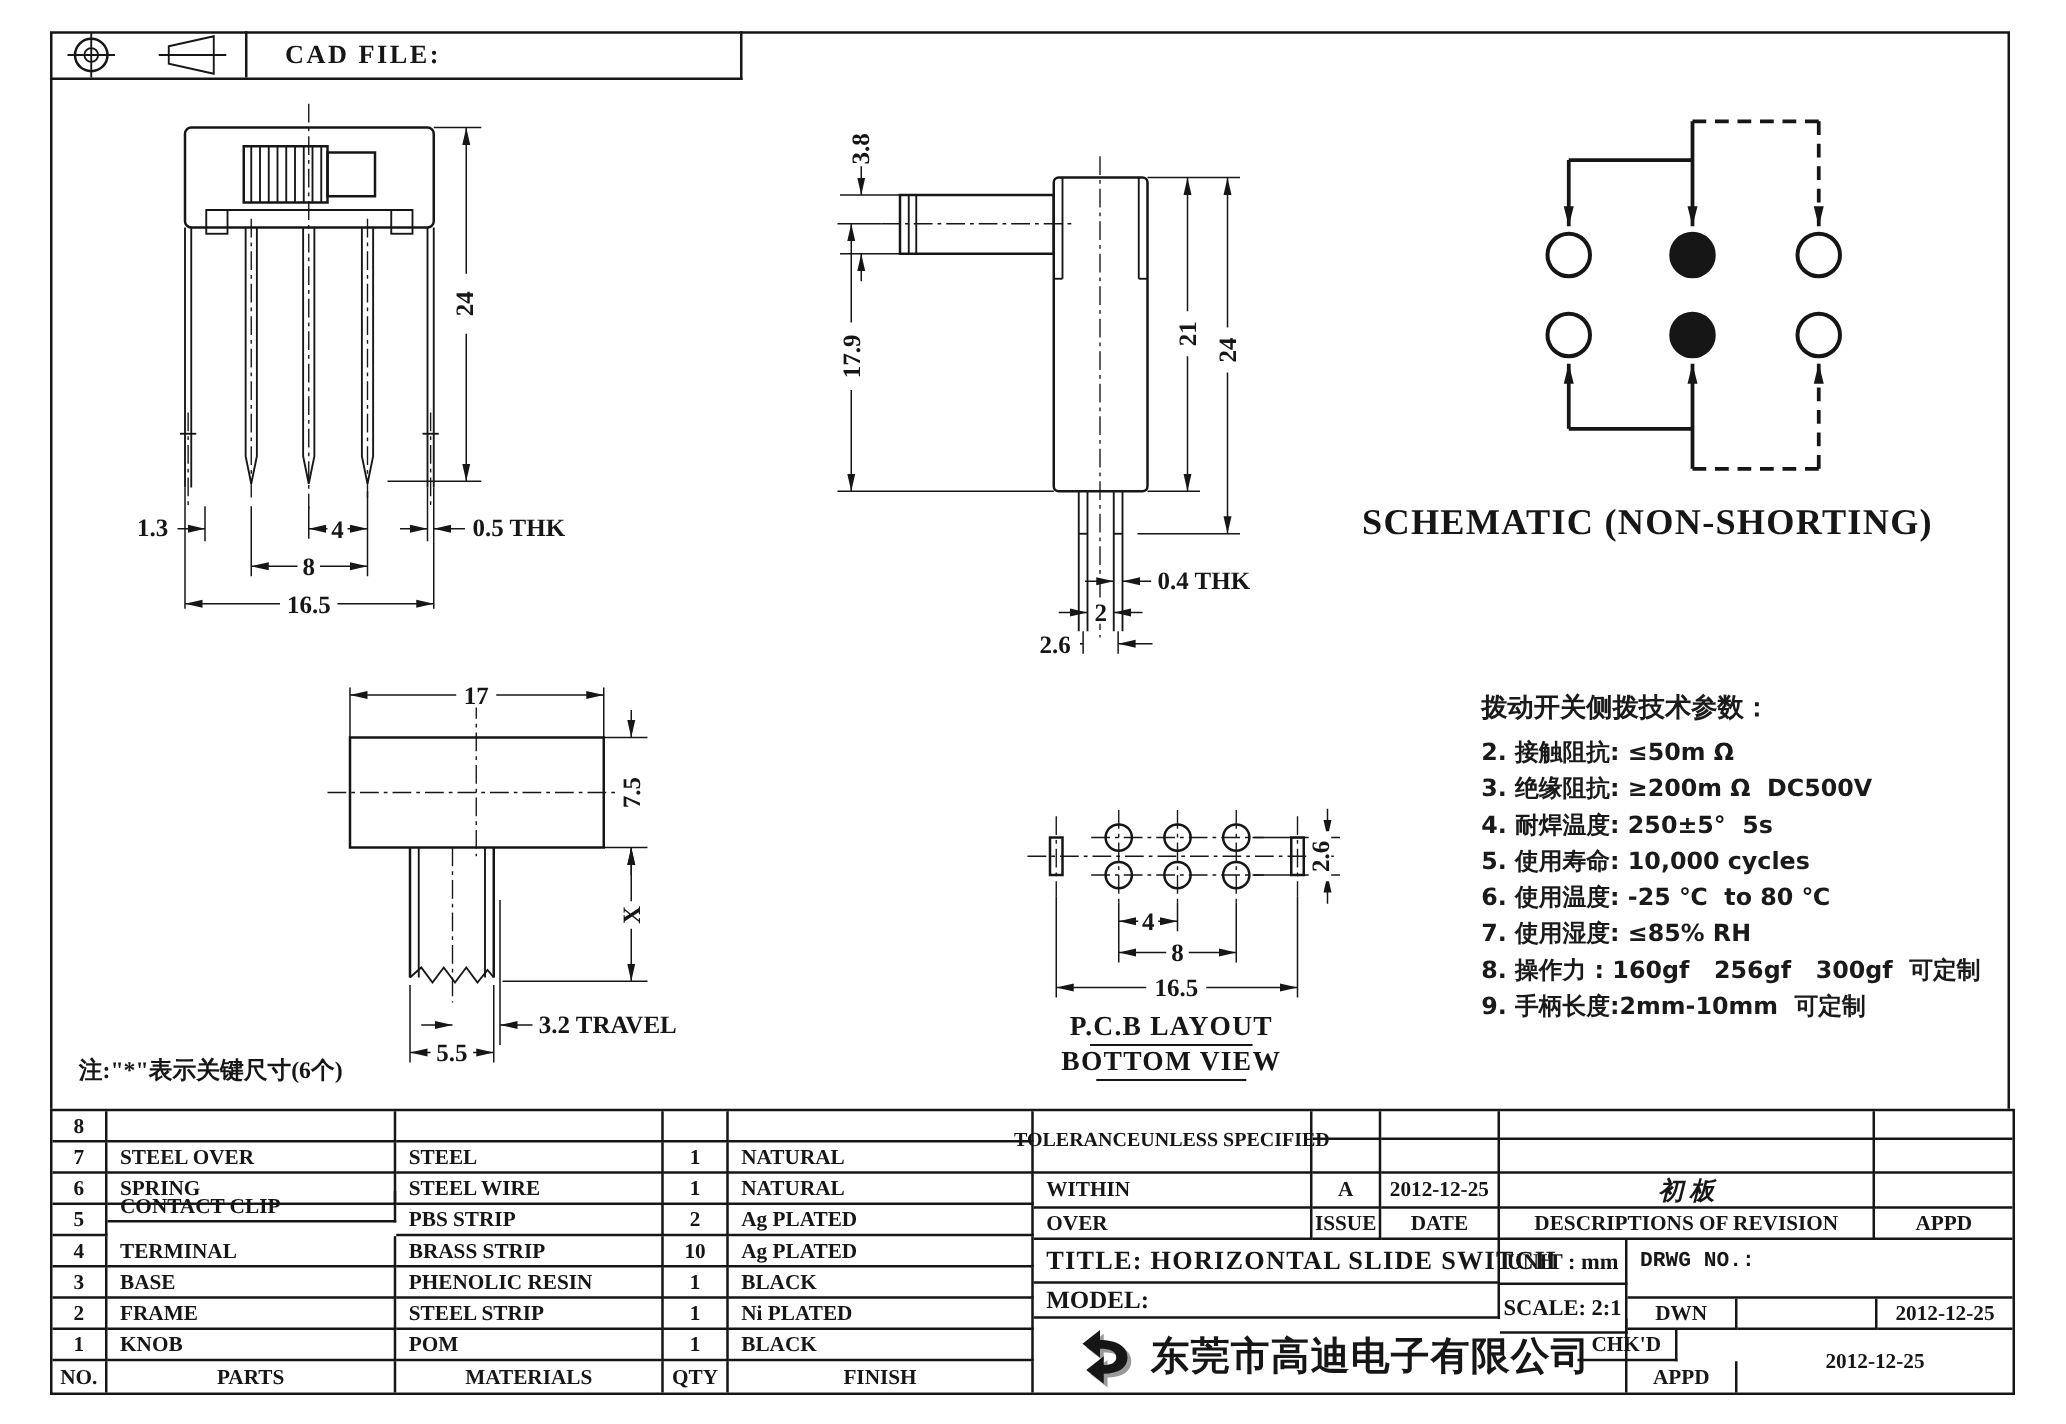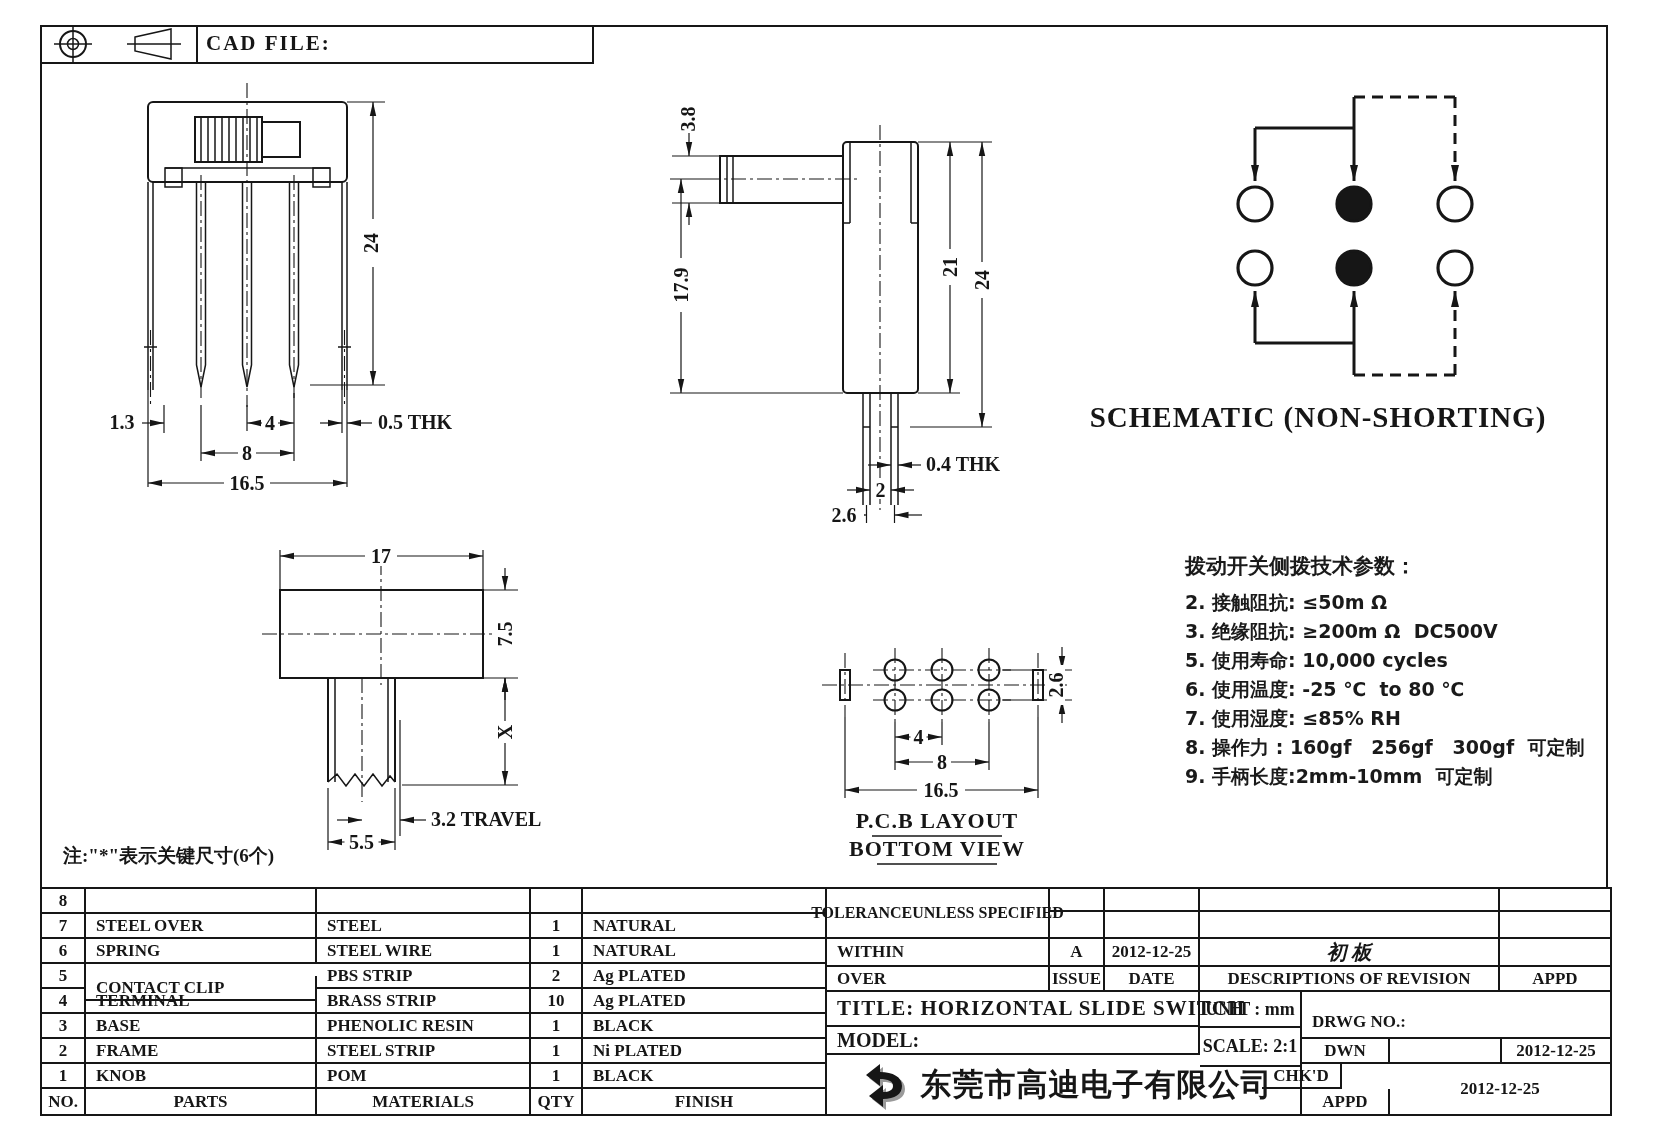--- a/index.html
+++ b/index.html
@@ -2,21 +2,21 @@
 <html><head>
 <meta charset="utf-8">
 <style>
   html,body{margin:0;padding:0;background:#fff;}
   .sheet{position:relative;width:1653px;height:1139px;background:#fff;overflow:hidden;
          font-family:"Liberation Serif",serif;color:#161616;}
   .frame{position:absolute;left:40px;top:25px;width:1568px;height:1087px;border:2px solid #161616;box-sizing:border-box;}
   
   .cadbox{position:absolute;left:40px;top:25px;width:554px;height:39px;border-right:2px solid #161616;border-bottom:2px solid #161616;box-sizing:border-box;display:flex;}
   .cadbox .sym{width:158px;border-right:2px solid #161616;box-sizing:border-box;display:flex;align-items:center;justify-content:center;}
-  .cadbox .lbl{flex:1;display:flex;align-items:center;padding-left:8px;font-weight:bold;font-size:21px;letter-spacing:2px;}
+  .cadbox .lbl{flex:1;display:flex;align-items:center;padding-left:30px;font-weight:bold;font-size:21px;letter-spacing:2px;}
   
   svg{position:absolute;overflow:visible;}
   .o2{stroke:#161616;stroke-width:2;fill:none;}
   .o15{stroke:#161616;stroke-width:1.5;fill:none;}
   .d1{stroke:#161616;stroke-width:1.2;fill:none;}
   .cl{stroke:#161616;stroke-width:1.1;fill:none;stroke-dasharray:15 4 3 4;}
   .sol3{stroke:#161616;stroke-width:3;fill:none;}
   .dsh3{stroke:#161616;stroke-width:3;fill:none;stroke-dasharray:11 7;}
   .open{fill:#fff;stroke:#161616;stroke-width:3.2;}
   .filled{fill:#161616;stroke:#161616;stroke-width:3.2;}
@@ -35,21 +35,21 @@
   .c{position:absolute;box-sizing:border-box;border-right:2px solid #161616;border-bottom:2px solid #161616;
      font:bold 17px "Liberation Serif",serif;display:flex;align-items:center;overflow:visible;white-space:nowrap;}
   .ctr{justify-content:center;}
   .pad{padding-left:10px;}
   .nb{border-bottom:none!important;}
   .nr{border-right:none!important;}
   .tol{flex-direction:row;justify-content:center;font-size:16px;line-height:1.35;text-align:center;}
   .title-cell{font-size:21px;letter-spacing:1px;}
   .model-cell{font-size:20px;}
   .unit-cell{font-size:18px;}
-  .drwg-cell{align-items:flex-start;padding-top:20px;font-size:17px;}
+  .drwg-cell{align-items:flex-start;padding-top:8px;font-size:17px;font-family:Liberation Mono, monospace;}
   .rev-cn{font-style:italic;font-size:20px;font-family:"Liberation Serif",serif;}
   .company{gap:14px;font-family:"DejaVu Sans",sans-serif;font-weight:bold;font-size:31px;letter-spacing:1px;}
 </style>
 </head>
 <body>
 
 <div class="sheet">
   <div class="frame"></div>
 
   <div class="cadbox">
@@ -370,20 +370,21 @@
     <text class="cap" x="157" y="261">BOTTOM VIEW</text>
     <line x1="97" y1="269" x2="217" y2="269" class="o15"></line>
   </svg>
 
   <div class="note">注:"*"表示关键尺寸(6个)</div>
 
   <div class="specs">
     <div class="hd">拨动开关侧拨技术参数：</div>
     <div class="it">2. 接触阻抗: ≤50m Ω</div>
     <div class="it">3. 绝缘阻抗: ≥200m Ω  DC500V</div>
+    <div class="it">4. 耐焊温度: 250±5°  5s</div>
     <div class="it">5. 使用寿命: 10,000 cycles</div>
     <div class="it">6. 使用温度: -25 ℃  to 80 ℃</div>
     <div class="it">7. 使用湿度: ≤85% RH</div>
     <div class="it">8. 操作力 : 160gf   256gf   300gf  可定制</div>
     <div class="it">9. 手柄长度:2mm-10mm  可定制</div>
   </div>
 
   <div class="tb">
 
     <div class="c ctr" style="left:0;top:0;width:44px;height:25px">8</div>
@@ -398,21 +399,21 @@
     <div class="c ctr" style="left:489px;top:25px;width:52px;height:25px">1</div>
     <div class="c pad" style="left:541px;top:25px;width:244px;height:25px">NATURAL</div>
 
     <div class="c ctr" style="left:0;top:50px;width:44px;height:25px">6</div>
     <div class="c pad" style="left:44px;top:50px;width:231px;height:25px">SPRING</div>
     <div class="c pad" style="left:275px;top:50px;width:214px;height:25px">STEEL WIRE</div>
     <div class="c ctr" style="left:489px;top:50px;width:52px;height:25px">1</div>
     <div class="c pad" style="left:541px;top:50px;width:244px;height:25px">NATURAL</div>
 
     <div class="c ctr" style="left:0;top:75px;width:44px;height:25px">5</div>
-    <div class="c pad" style="left:44px;top:87px;width:231px;height:25px">CONTACT CLIP</div>
+    <div class="c pad" style="left:44px;top:64px;width:231px;height:25px">CONTACT CLIP</div>
     <div class="c pad" style="left:275px;top:75px;width:214px;height:25px">PBS STRIP</div>
     <div class="c ctr" style="left:489px;top:75px;width:52px;height:25px">2</div>
     <div class="c pad" style="left:541px;top:75px;width:244px;height:25px">Ag PLATED</div>
 
     <div class="c ctr" style="left:0;top:100px;width:44px;height:25px">4</div>
     <div class="c pad" style="left:44px;top:100px;width:231px;height:25px">TERMINAL</div>
     <div class="c pad" style="left:275px;top:100px;width:214px;height:25px">BRASS STRIP</div>
     <div class="c ctr" style="left:489px;top:100px;width:52px;height:25px">10</div>
     <div class="c pad" style="left:541px;top:100px;width:244px;height:25px">Ag PLATED</div>
 

